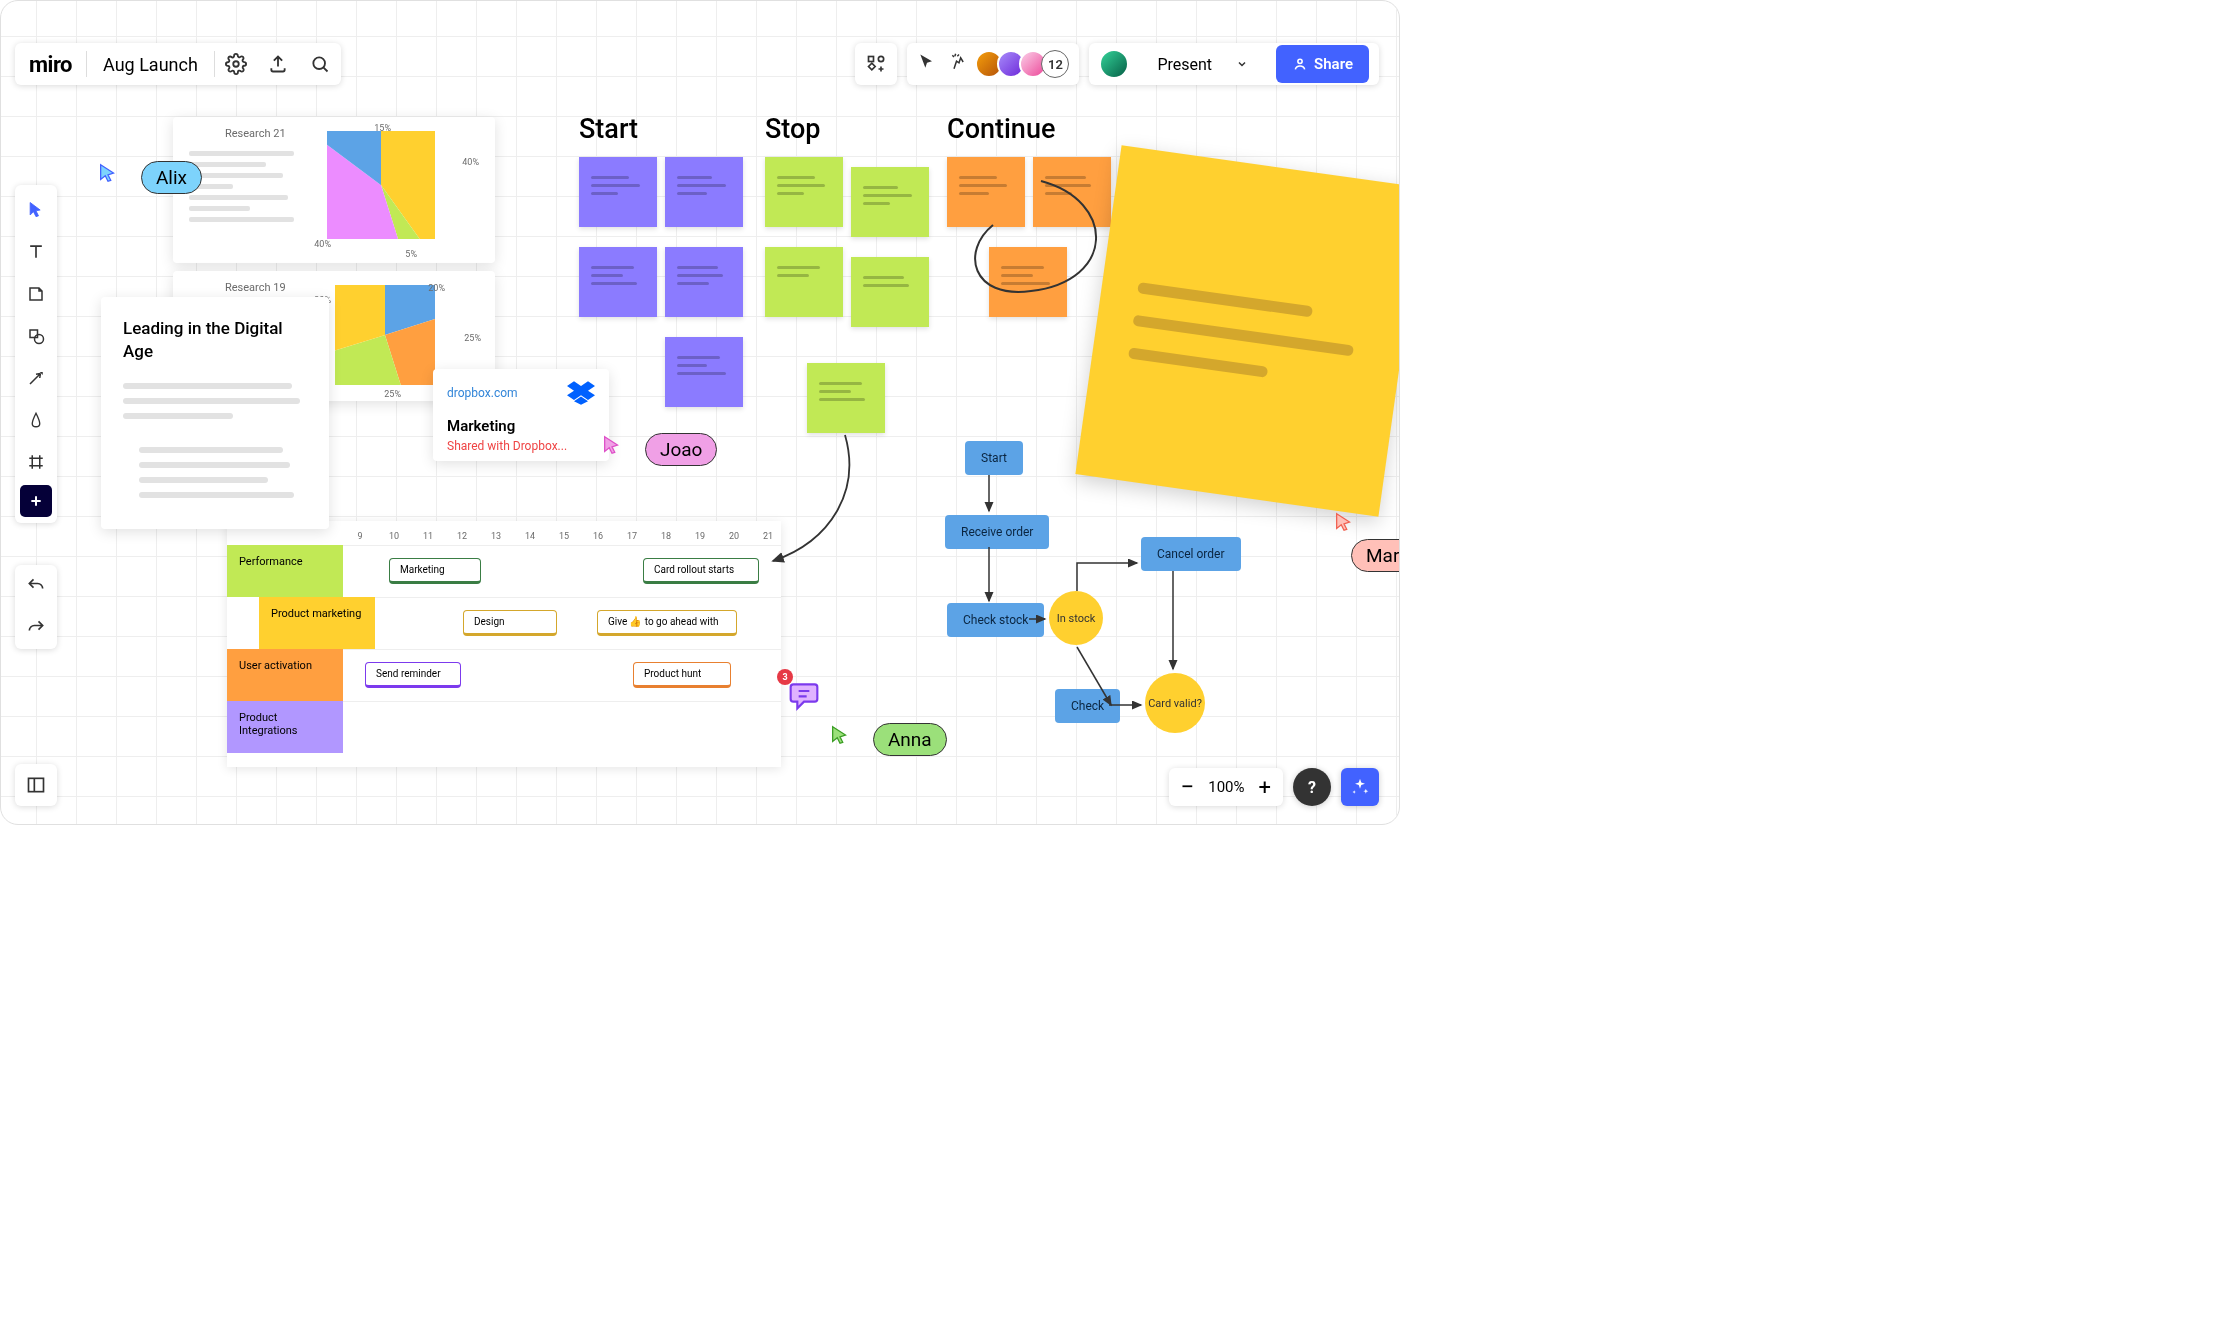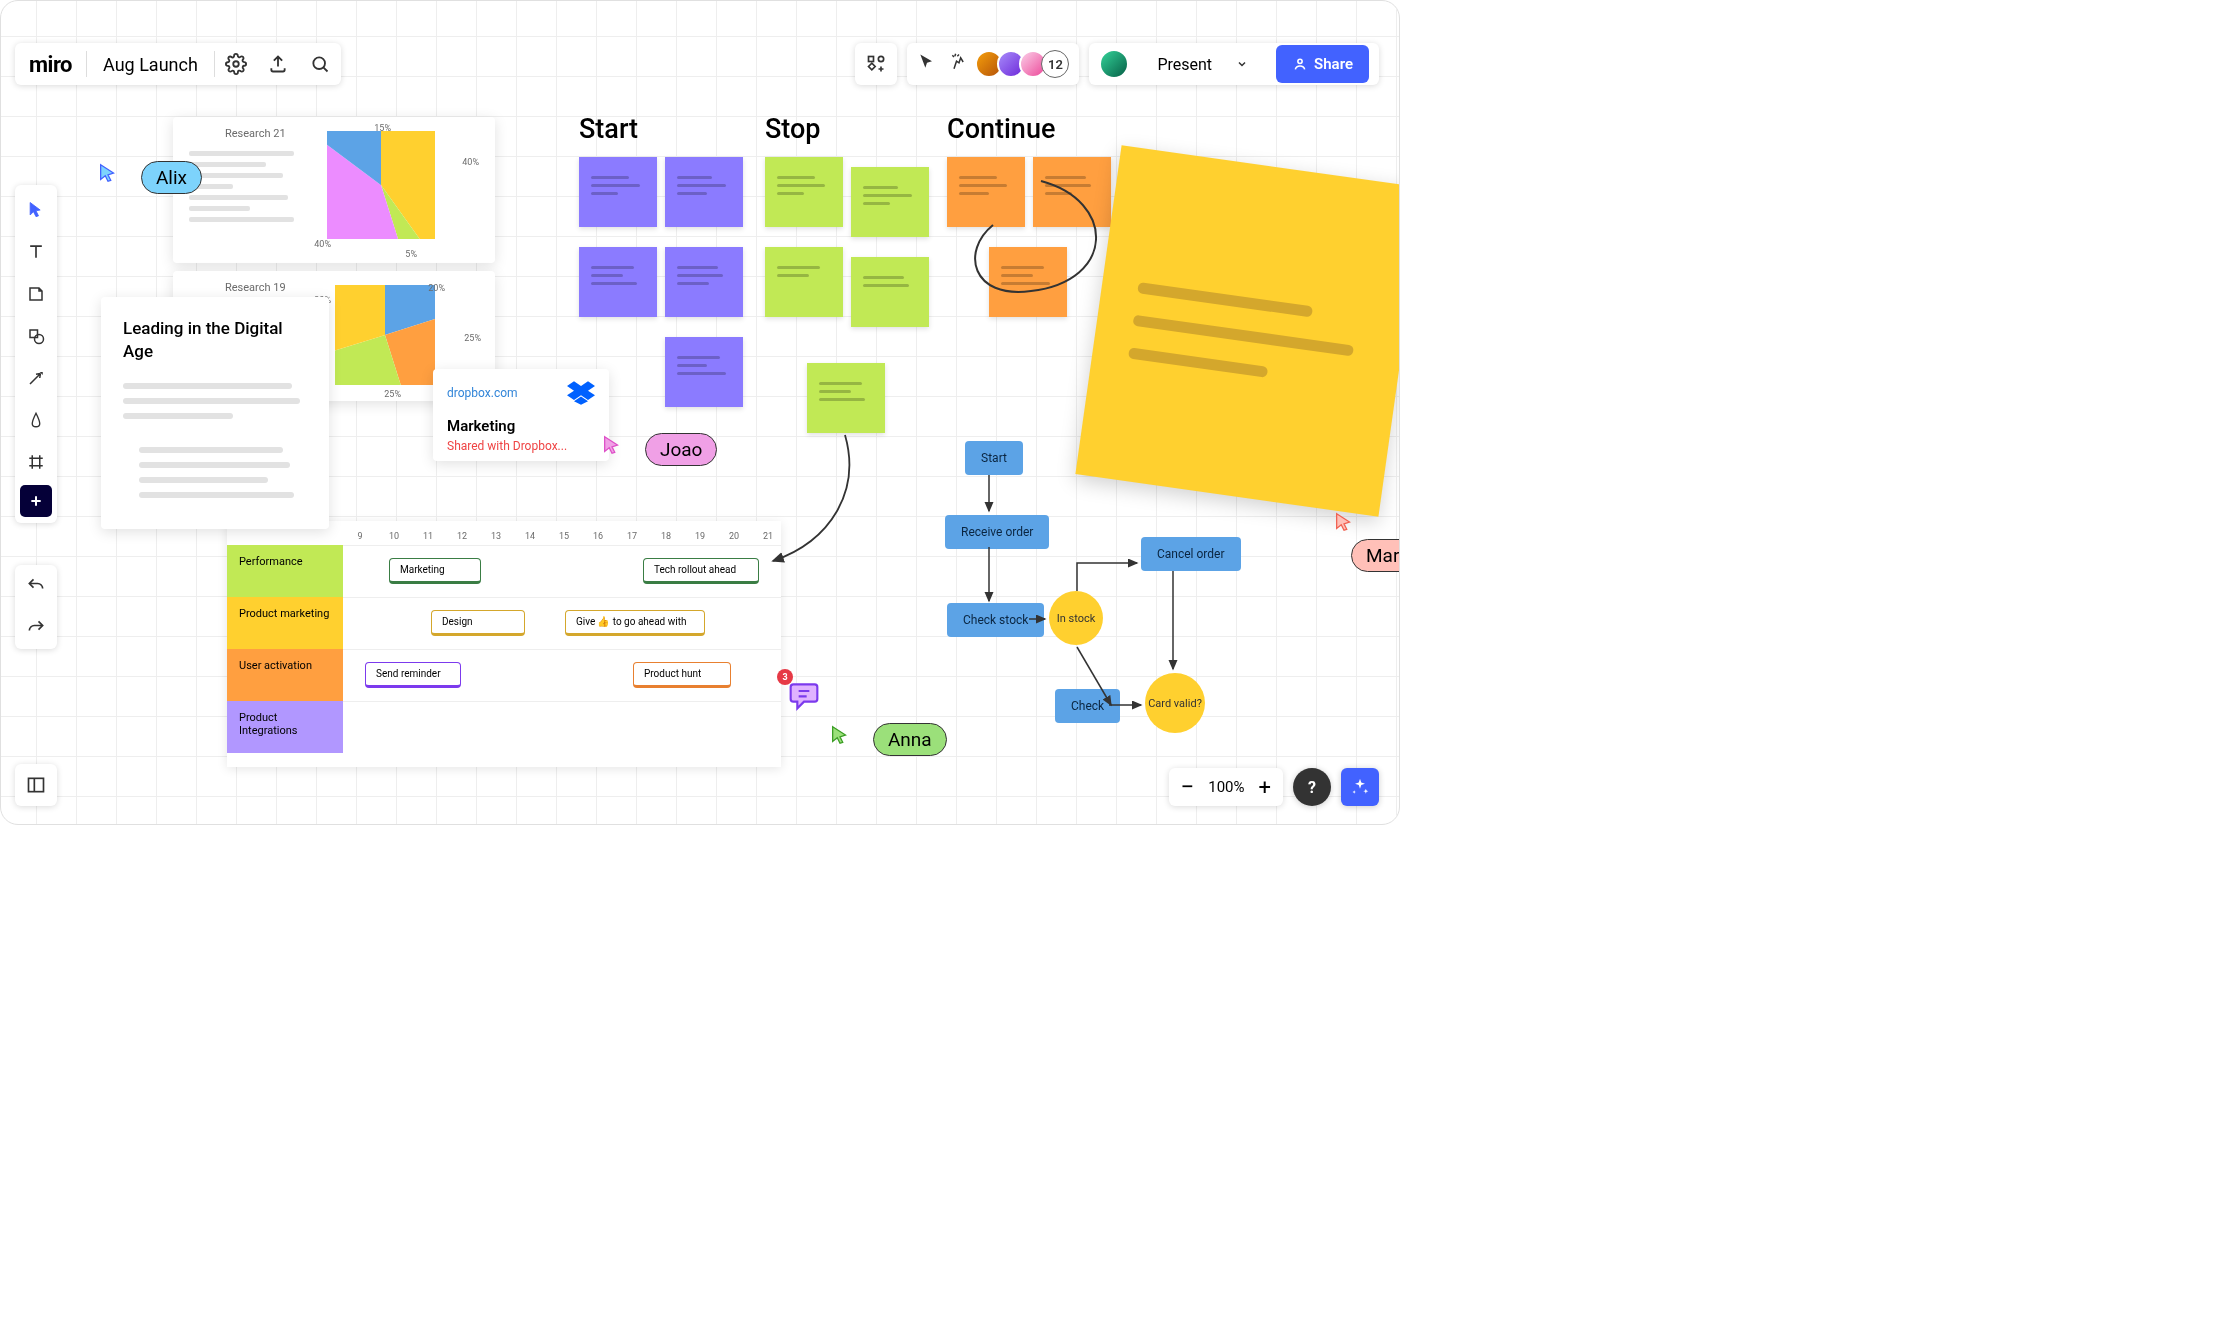--- a/index.html
+++ b/index.html
@@ -384,25 +384,25 @@
         <div class="gh-cell">19</div>
         <div class="gh-cell">20</div>
         <div class="gh-cell">21</div>
       </div>
     <div style="height:24px;"></div>
     <div id="gantt-rows">
         <div class="gantt-row">
        <div class="gr-label" style="background:#c1e955;">Performance</div>
        <div class="gr-body">
             <div class="task" style="left:46px;width:92px;border-color:#3a7d44;">Marketing</div>
-            <div class="task" style="left:300px;width:116px;border-color:#3a7d44;">Tech rollout ahead</div>
+            <div class="task" style="left:300px;width:116px;border-color:#3a7d44;">Card rollout starts</div>
           </div>
      </div>
         <div class="gantt-row">
-       <div class="gr-label" style="background:#ffd02f;">Product marketing</div>
+       <div class="gr-label" style="background:#ffd02f;margin-left:32px;">Product marketing</div>
        <div class="gr-body">
             <div class="task" style="left:88px;width:94px;border-color:#d4a72c;">Design</div>
             <div class="task" style="left:222px;width:140px;border-color:#d4a72c;">Give 👍 to go ahead with</div>
           </div>
      </div>
         <div class="gantt-row">
        <div class="gr-label" style="background:#ff9f40;">User activation</div>
        <div class="gr-body">
             <div class="task" style="left:22px;width:96px;border-color:#7c3aed;">Send reminder</div>
             <div class="task" style="left:290px;width:98px;border-color:#e88030;">Product hunt</div>

